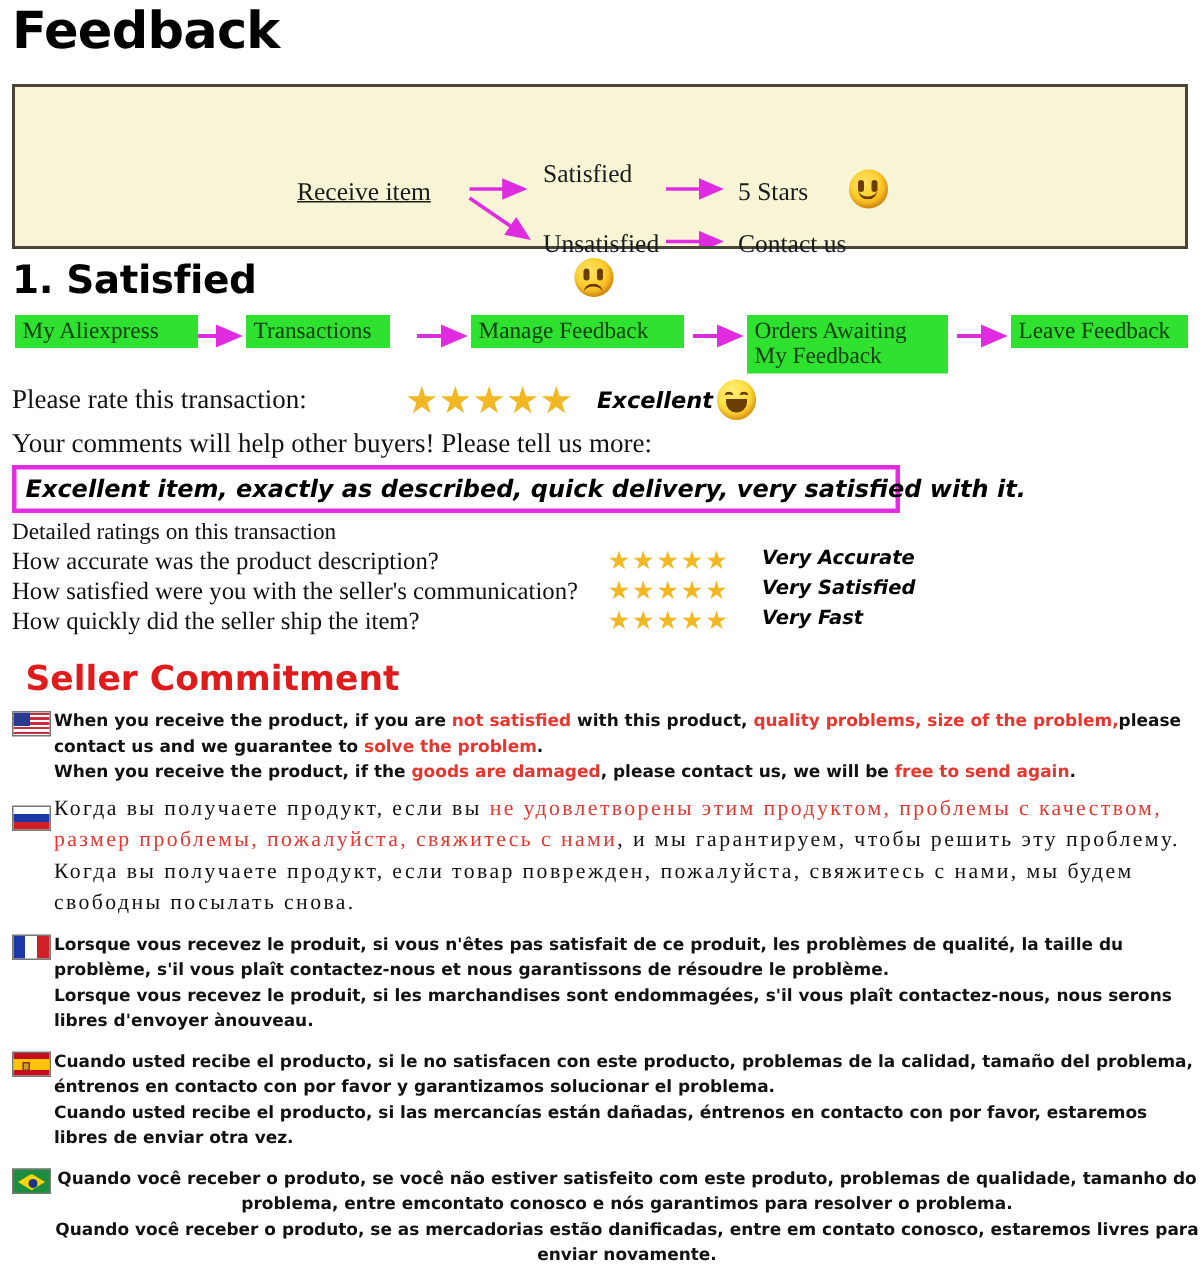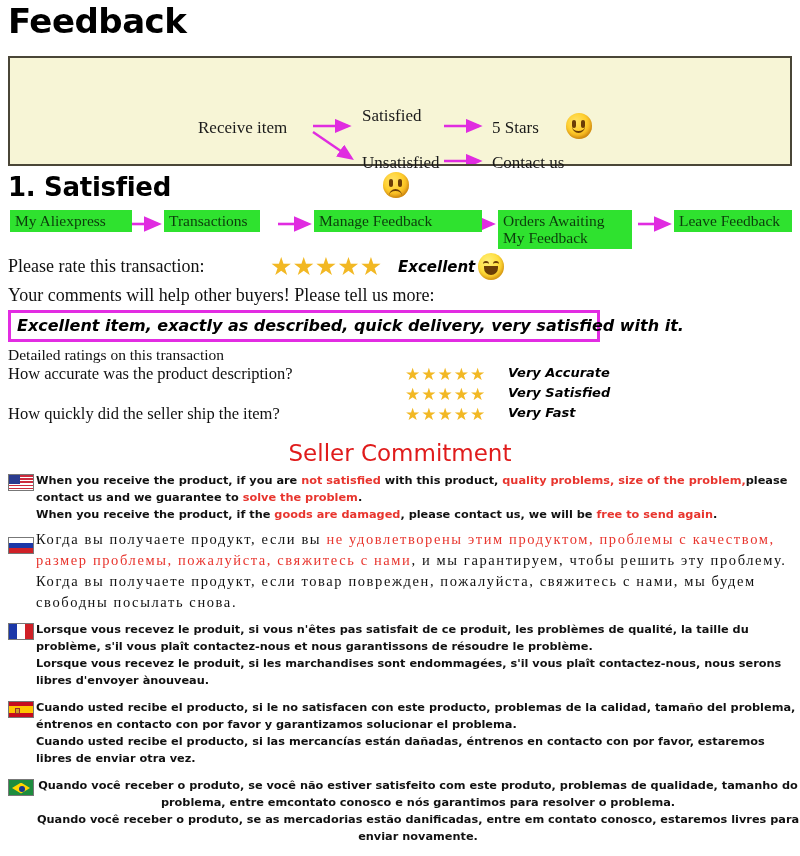--- a/index.html
+++ b/index.html
@@ -32,21 +32,21 @@
     height: 110px;
     position: relative;
   }
   .flow-item {
     position: absolute;
     font-family: "Liberation Serif", serif;
     font-size: 17px;
     color: #1a1a1a;
     white-space: nowrap;
   }
-  .fi-receive { left: 188px; top: 60px; }
+  .fi-receive { left: 188px; top: 60px; text-decoration: underline; }
   .fi-satisfied { left: 352px; top: 48px; }
   .fi-5stars { left: 482px; top: 60px; }
   .fi-unsat { left: 352px; top: 95px; }
   .fi-contact { left: 482px; top: 95px; }
 
   .arrow-svg { position: absolute; }
 
   .emoji-face {
     position: absolute;
     width: 26px; height: 26px;
@@ -165,26 +165,26 @@
   }
   .rating-label {
     position: absolute; left: 500px; top: 1px;
     font-family: "DejaVu Sans", sans-serif;
     font-style: italic; font-weight: 700; font-size: 13px; color: #000;
     white-space: nowrap;
   }
 
   
   .commit-title {
-    text-align: center;
-    font-family: "DejaVu Sans", sans-serif;
-    font-weight: 400;
+    text-align: left;
+    font-family: "DejaVu Sans", sans-serif;
+    font-weight: 700;
     font-size: 23px;
     color: #e01b1b;
-    margin: 16px 0 6px 0;
+    margin: 16px 0 6px 17px;
   }
 
   .lang-block { position: relative; padding-left: 36px; margin-bottom: 4px; }
   .flag { position: absolute; left: 8px; top: 2px; width: 26px; height: 17px; border: 1px solid #777; overflow: hidden; }
 
   .flag-us { background: repeating-linear-gradient(to bottom, #cc2b3d 0, #cc2b3d 1.6px, #fff 1.6px, #fff 3.2px); }
   .flag-us .canton { position:absolute; left:0; top:0; width:11px; height:9px; background:#2a3b8f; }
 
   .flag-ru { background: linear-gradient(to bottom, #fff 0 33.3%, #1b37a8 33.3% 66.6%, #cf2027 66.6% 100%); }
   .flag-fr { background: linear-gradient(to right, #1b37a8 0 33.3%, #fff 33.3% 66.6%, #cf2027 66.6% 100%); }
@@ -261,21 +261,21 @@
       </marker>
     </defs>
     <line x1="122" y1="20" x2="152" y2="20" stroke="#e02ce0" stroke-width="2.6" marker-end="url(#ah2)"></line>
     <line x1="272" y1="20" x2="302" y2="20" stroke="#e02ce0" stroke-width="2.6" marker-end="url(#ah2)"></line>
     <line x1="456" y1="20" x2="486" y2="20" stroke="#e02ce0" stroke-width="2.6" marker-end="url(#ah2)"></line>
     <line x1="632" y1="20" x2="662" y2="20" stroke="#e02ce0" stroke-width="2.6" marker-end="url(#ah2)"></line>
   </svg>
 
   <div class="step-box" style="left:4px; width:122px;font-family:Liberation Serif, serif;">My Aliexpress</div>
   <div class="step-box" style="left:158px; width:96px;">Transactions</div>
-  <div class="step-box" style="left:308px; width:168px;">Manage Feedback</div>
+  <div class="step-box" style="left:308px; width:142px;">Manage Feedback</div>
   <div class="step-box" style="left:492px; width:134px;">Orders Awaiting
 My Feedback</div>
   <div class="step-box" style="left:668px; width:118px;">Leave Feedback</div>
 </div>
 
 <div class="rate-row">
   <span>Please rate this transaction:</span>
   <span class="stars-big">★★★★★</span>
   <span class="excellent-label">Excellent</span>
   <span class="emoji-grin">
@@ -293,20 +293,21 @@
 
 <div class="ratings-block">
   <div class="ratings-title">Detailed ratings on this transaction</div>
 
   <div class="rating-row">
     <span class="rating-q">How accurate was the product description?</span>
     <span class="rating-stars">★★★★★</span>
     <span class="rating-label">Very Accurate</span>
   </div>
   <div class="rating-row">
+    <span class="rating-q">How satisfied were you with the seller's communication?</span>
     <span class="rating-stars">★★★★★</span>
     <span class="rating-label">Very Satisfied</span>
   </div>
   <div class="rating-row">
     <span class="rating-q">How quickly did the seller ship the item?</span>
     <span class="rating-stars">★★★★★</span>
     <span class="rating-label">Very Fast</span>
   </div>
 </div>
 

